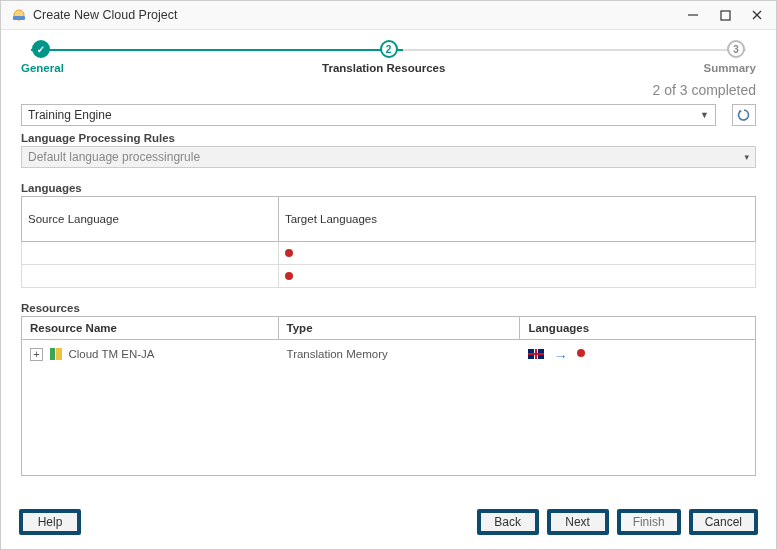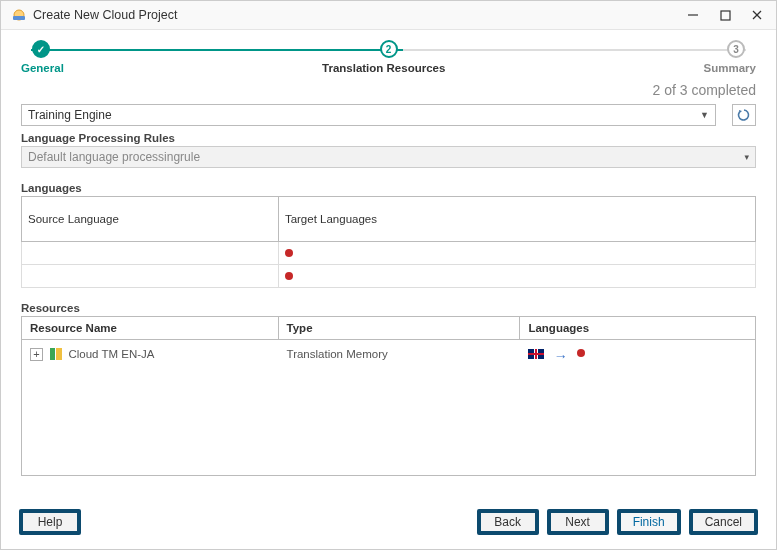--- a/index.html
+++ b/index.html
@@ -244,21 +244,21 @@
     height: 26px;
     border: 4px solid #0c4a6e;
     background: #f3f3f3;
     color: #333;
     font-size: 12px;
     display:inline-flex; align-items:center; justify-content:center;
     padding: 0 12px;
     cursor: pointer;
     border-radius: 2px;
   }
-  .btn.disabled { color:#0369a1; cursor:default; background:#f6f6f6; }
+  .btn.disabled { color:#737373; cursor:default; background:#f6f6f6; }
   .spacer { flex:1; }
 </style>
 </head>
 <body>
 
 <div class="titlebar">
   <span class="icon">
     <svg width="16" height="16" viewBox="0 0 16 16">
       <circle cx="8" cy="8" r="5" fill="#ffd27a" stroke="#e0a030"></circle>
       <rect x="2" y="9" width="12" height="4" fill="#5a8fd6" rx="1"></rect>

